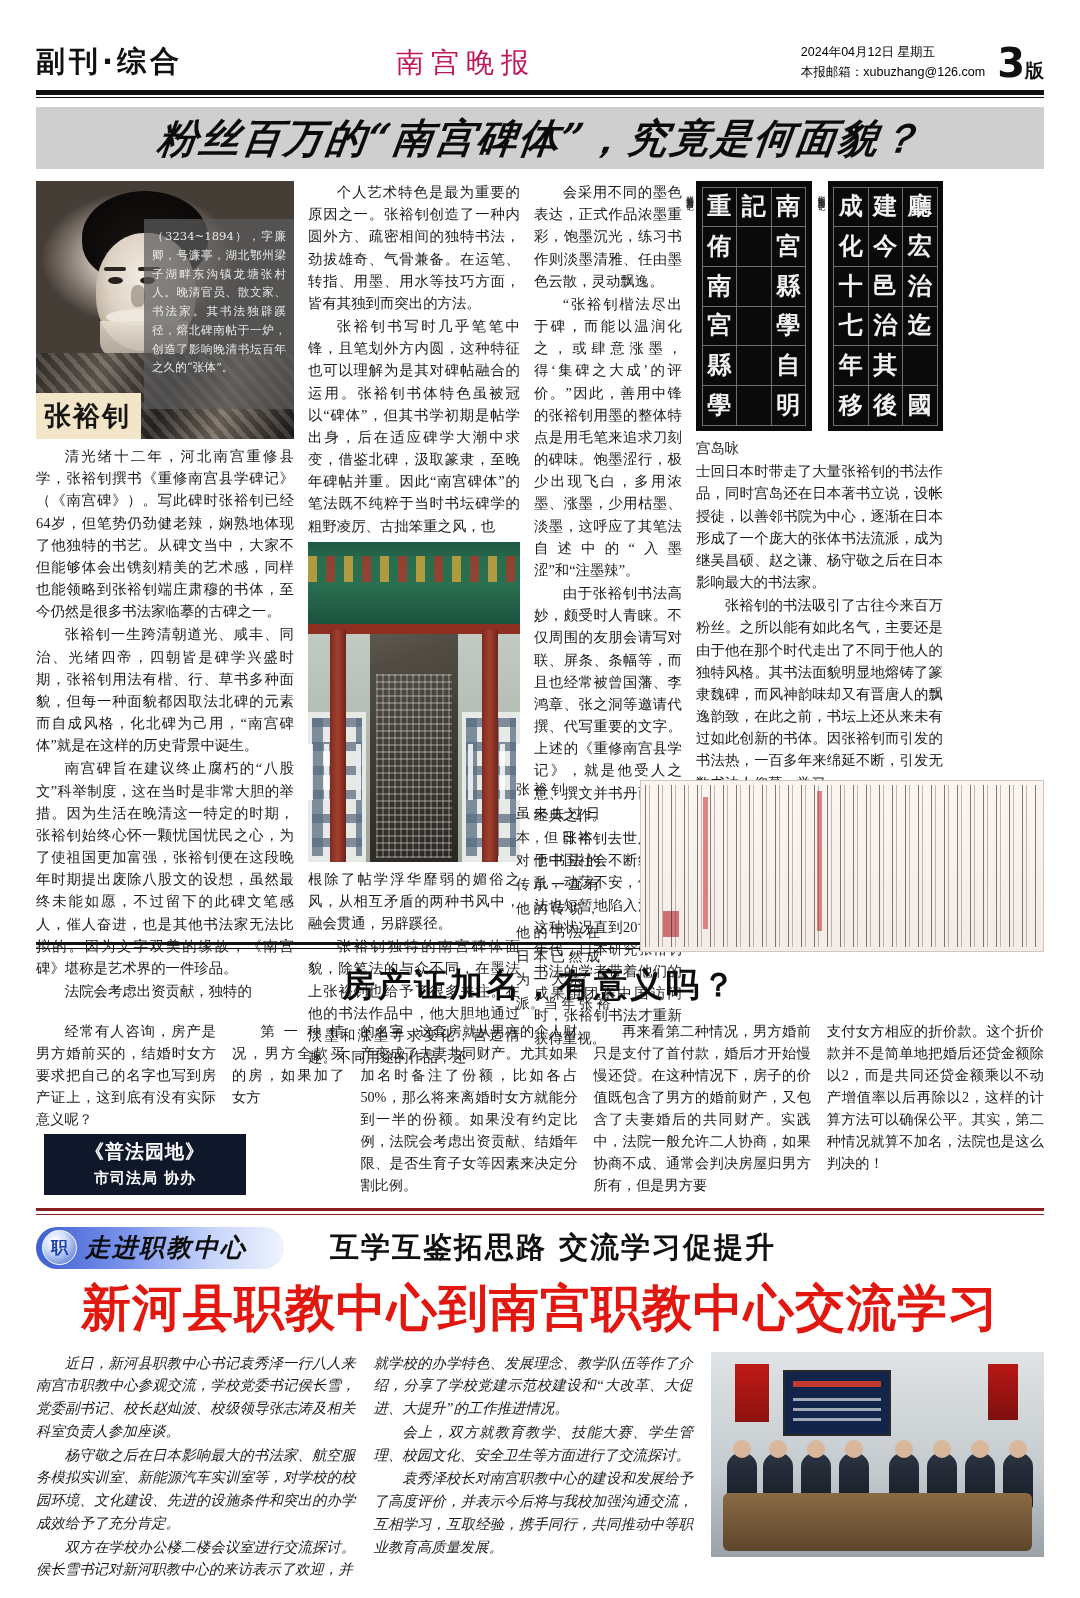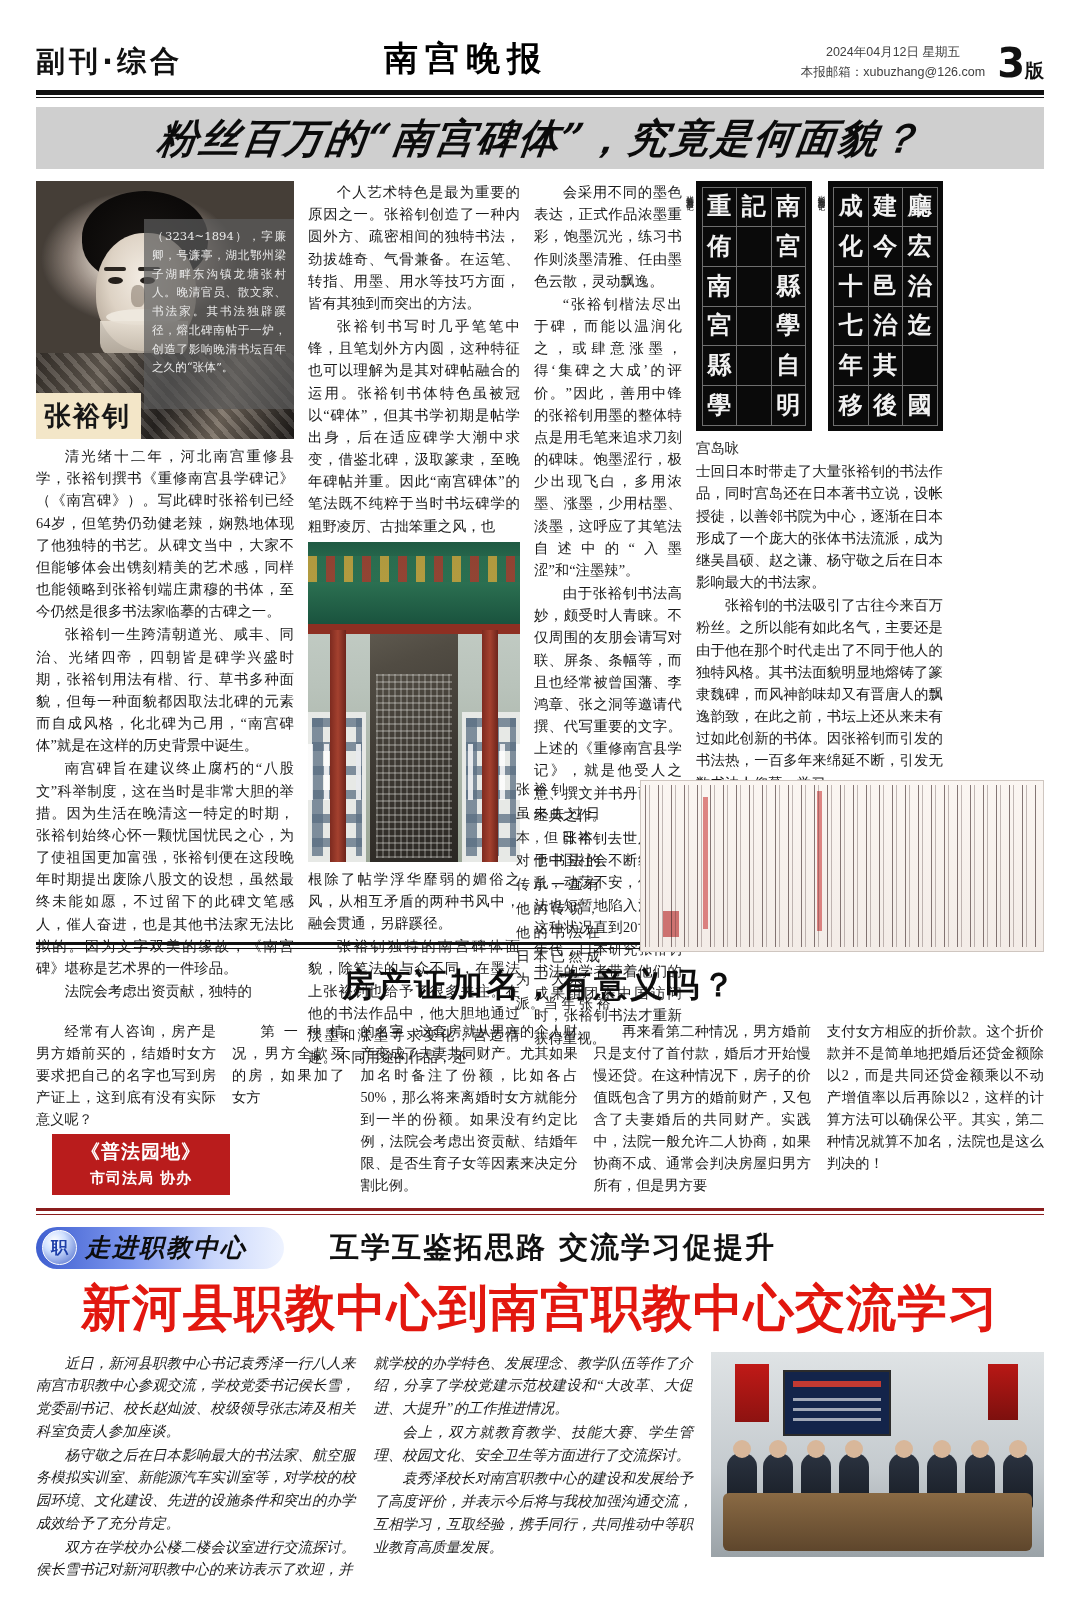--- a/index.html
+++ b/index.html
@@ -7,23 +7,23 @@
     width:1080px;height:1598px;
     background:#ffffff;
     font-family:"Liberation Serif","DejaVu Serif",serif;
     overflow:hidden;
   }
   .page{position:relative;width:1080px;height:1598px;box-sizing:border-box;padding:0 36px;}
 
   
   .masthead{position:relative;height:62px;display:flex;align-items:flex-end;justify-content:space-between;padding-top:22px;}
   .mh-left{font-family:"DejaVu Sans","Liberation Sans",sans-serif;font-weight:700;font-size:29px;letter-spacing:4px;color:#111;padding-bottom:2px;}
-  .mh-center{font-family:"DejaVu Serif","Liberation Serif",serif;font-weight:700;font-size:34px;letter-spacing:7px;color:#000000;padding-bottom:2px;transform:translateX(-26px);}
+  .mh-center{font-family:"DejaVu Serif","Liberation Serif",serif;font-weight:400;font-size:28px;letter-spacing:7px;color:#be185d;padding-bottom:2px;transform:translateX(-26px);}
   .mh-right{display:flex;align-items:flex-end;gap:12px;padding-bottom:2px;}
-  .mh-dates{font-family:"Liberation Sans","DejaVu Sans",sans-serif;font-size:12.5px;line-height:1.55;color:#404040;text-align:center;}
+  .mh-dates{font-family:"Liberation Sans","DejaVu Sans",sans-serif;font-size:12.5px;line-height:1.55;color:#000000;text-align:left;}
   .mh-page{font-family:"DejaVu Sans","Liberation Sans",sans-serif;font-weight:700;font-size:34px;color:#111;line-height:.95;}
   .mh-page .num{font-size:40px;}
   .mh-page .zi{font-size:19px;}
   .rule-thick{height:5px;background:#111;margin-top:6px;}
   .rule-thin{height:1px;background:#111;margin-top:2px;}
 
   
   .banner{margin-top:9px;background:#cfcfcf;height:62px;display:flex;align-items:center;justify-content:center;}
   .banner-text{
     font-family:"DejaVu Serif","Liberation Serif",serif;
@@ -160,22 +160,22 @@
   .sec2{margin-top:6px;}
   .rule-pair{height:3px;background:#111;}
   .rule-pair2{height:1px;background:#111;margin-top:3px;}
   .h2{
     text-align:center;font-family:"DejaVu Sans","Liberation Sans",sans-serif;
     font-weight:700;font-size:33px;letter-spacing:3px;color:#0d0d0d;margin:14px 0 12px;
   }
   .art2{display:flex;gap:16px;}
   .art2 .col{width:236px;font-size:14.2px;line-height:1.55;}
   .badge-pufa{
-    width:170px;background:#b91c1c;color:#fff;text-align:center;
-    padding:3px 4px 4px;margin:4px 16px 3px;
+    width:170px;background:#0f172a;color:#fff;text-align:center;
+    padding:3px 16px 4px;margin:4px 8px 3px;
     font-family:"DejaVu Sans","Liberation Sans",sans-serif;font-weight:700;
   }
   .badge-pufa .l1{font-size:19px;letter-spacing:1px;display:block;}
   .badge-pufa .l2{font-size:15px;letter-spacing:1px;display:block;margin-top:1px;}
 
   
   .sec3{margin-top:10px;}
   .rule-red{height:3px;background:#8a1d1d;}
   .rule-red2{height:1px;background:#8a1d1d;margin-top:3px;}
   .banner3{display:flex;align-items:center;gap:46px;margin-top:12px;}

